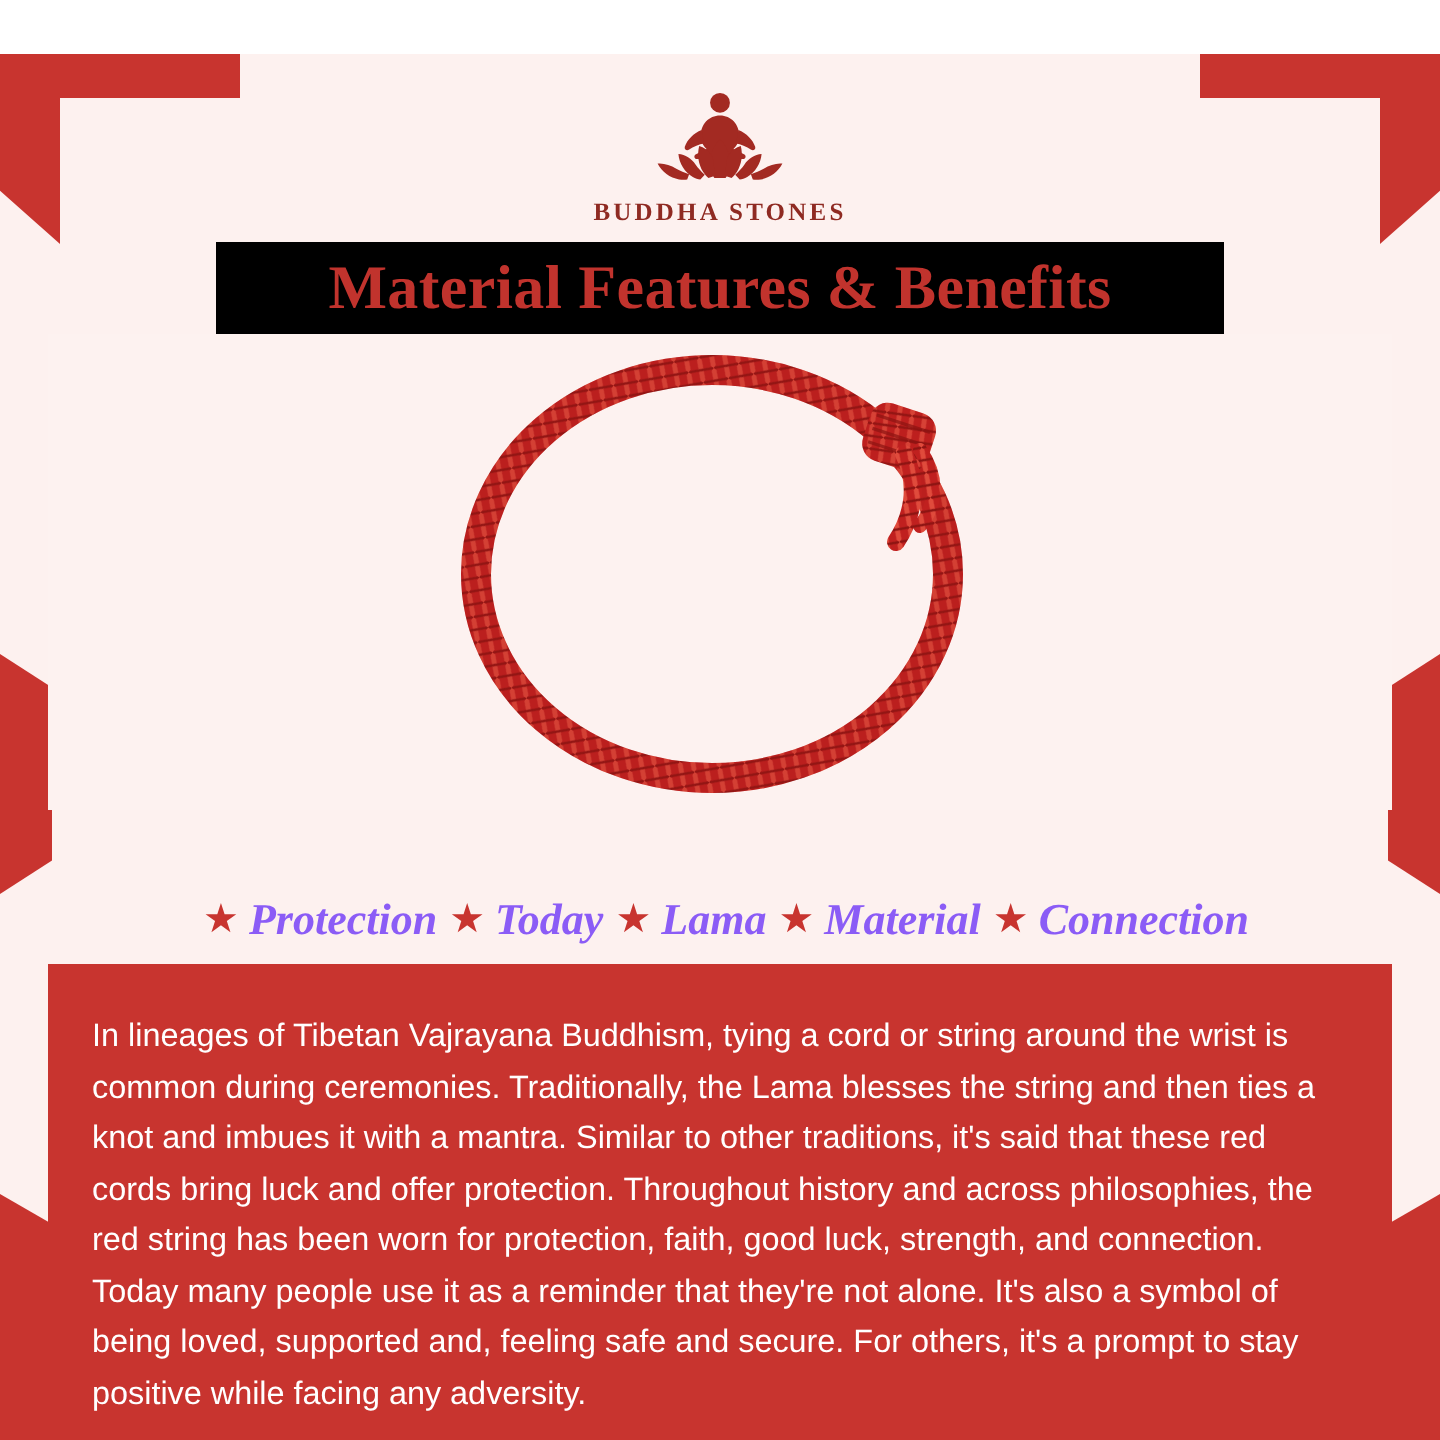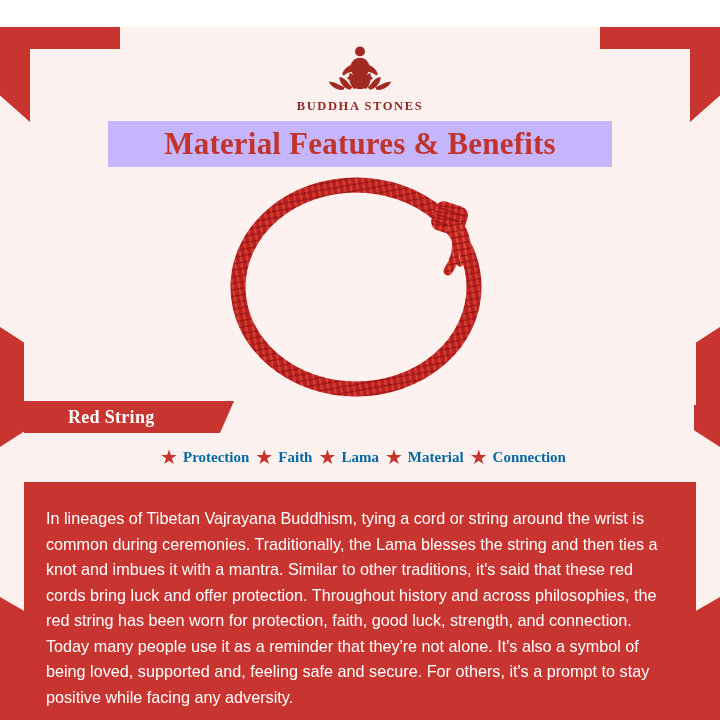--- a/index.html
+++ b/index.html
@@ -97,21 +97,21 @@
     font-family: "Liberation Serif", serif;
   }
 
   
   .title-banner {
     position: absolute;
     left: 108px;
     top: 94px;
     width: 504px;
     height: 46px;
-    background: #c4b5fd;
+    background: #000000;
     display: flex;
     align-items: center;
     justify-content: center;
   }
   .title-banner .title-text {
     font-family: "Liberation Serif", serif;
     font-weight: 700;
     font-size: 31px;
     color: #c1332d;
     letter-spacing: 0.2px;
@@ -172,24 +172,25 @@
     align-items: center;
     white-space: nowrap;
   }
   .kw .star {
     color: #c8342f;
     font-size: 20px;
     line-height: 1;
     margin: 0 5px 0 6px;
   }
   .kw .kw-label {
-    color: #0369a1;
-    font-size: 15px;
+    color: #8b5cf6;
+    font-size: 22px;
     font-weight: 700;
     font-family: "Liberation Serif", serif;
+    font-style: italic;
   }
 
   
   .body-box {
     position: absolute;
     left: 24px;
     top: 455px;
     width: 672px;
     bottom: 4px;
     background: #c8342f;
@@ -266,32 +267,29 @@
           <rect x="0" y="0" width="34" height="30" rx="9" fill="url(#braid)"></rect>
           <rect x="0" y="0" width="34" height="30" rx="9" fill="#b41e1c" opacity="0.18"></rect>
           <path d="M3 8 H31 M3 15 H31 M3 22 H31" stroke="#8d1412" stroke-width="1.6" opacity="0.7"></path>
         </g>
 
         <path d="M292 60 C300 76, 296 92, 288 104" fill="none" stroke="url(#braid)" stroke-width="9" stroke-linecap="round"></path>
         <path d="M300 58 C310 72, 308 86, 300 96" fill="none" stroke="url(#braid)" stroke-width="7" stroke-linecap="round"></path>
       </svg>
     </div>
 
-    <div class="ribbon">
-      <span class="ribbon-text">Red String</span>
-    </div>
 
     <div class="keywords">
       <div class="kw">
         <span class="star">★</span>
         <span class="kw-label">Protection</span>
       </div>
       <div class="kw">
         <span class="star">★</span>
-        <span class="kw-label">Faith</span>
+        <span class="kw-label">Today</span>
       </div>
       <div class="kw">
         <span class="star">★</span>
         <span class="kw-label">Lama</span>
       </div>
       <div class="kw">
         <span class="star">★</span>
         <span class="kw-label">Material</span>
       </div>
       <div class="kw">

